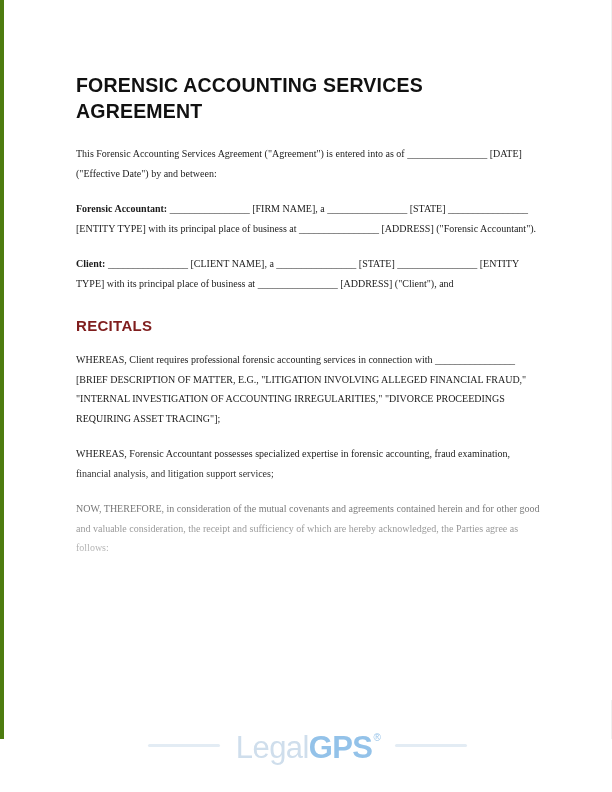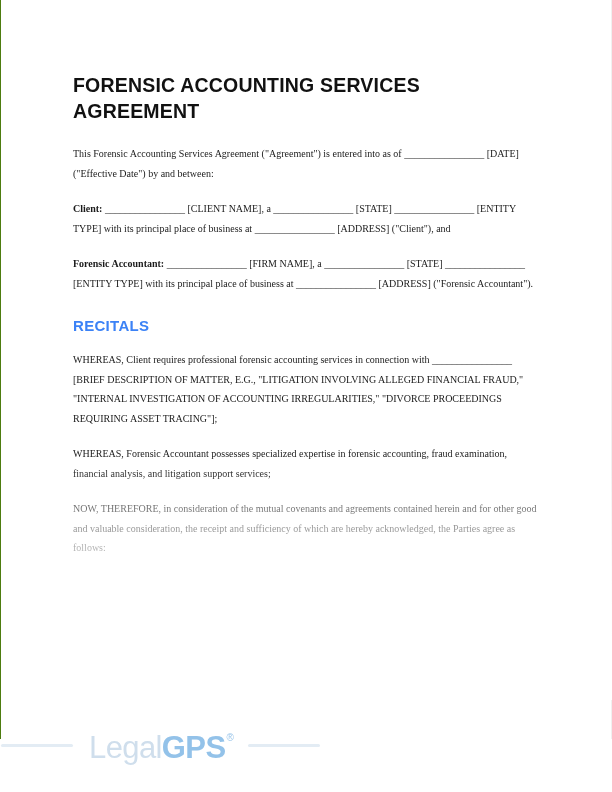--- a/index.html
+++ b/index.html
@@ -15,21 +15,21 @@
     font-family: "Liberation Serif", serif;
     -webkit-font-smoothing: antialiased;
   }
 
   .page {
     position: relative;
     width: 612px;
     height: 739px;
     background: #ffffff;
     box-sizing: border-box;
-    border-left: 1px solid #4d7c0f;
+    border-left: 4px solid #4d7c0f;
     border-right: 1px solid #f0f0f0;
     text-decoration: underline;
   }
 
   
   .doc-body {
     position: absolute;
     left: 0;
     top: 0;
     width: 612px;
@@ -62,21 +62,21 @@
 
   p.para .lbl {
     font-weight: bold;
   }
 
   h2.section-head {
     font-family: "Liberation Sans", sans-serif;
     font-weight: bold;
     font-size: 15px;
     letter-spacing: 0.3px;
-    color: #3b82f6;
+    color: #7f1d1d;
     margin: 24px 0 16px 0;
   }
 
   
   .fade-overlay {
     position: absolute;
     left: 0;
     right: 0;
     bottom: 0;
     height: 235px;
@@ -97,20 +97,21 @@
     top: 700px;
     height: 92px;
     display: flex;
     align-items: center;
     justify-content: center;
   }
 
   .brand-row {
     display: flex;
     align-items: center;
+    justify-content: center;
     gap: 16px;
     width: 100%;
   }
 
   .rule {
     height: 3px;
     width: 72px;
     background: #e3ecf4;
     border-radius: 2px;
     flex: 0 0 auto;
@@ -147,25 +148,25 @@
 <div class="page">
 
   <div class="doc-body">
     <div class="doc-inner">
 
       <h1 class="doc-title">FORENSIC ACCOUNTING SERVICES AGREEMENT</h1>
 
       <p class="para">This Forensic Accounting Services Agreement ("Agreement") is entered into as of ________________ [DATE] ("Effective Date") by and between:</p>
 
       <p class="para">
-        <span class="lbl">Client:</span><span> ________________ [CLIENT NAME], a ________________ [STATE] ________________ [ENTITY TYPE] with its principal place of business at ________________ [ADDRESS] ("Client"), and</span>
+        <span class="lbl">Forensic Accountant:</span><span> ________________ [FIRM NAME], a ________________ [STATE] ________________ [ENTITY TYPE] with its principal place of business at ________________ [ADDRESS] ("Forensic Accountant").</span>
       </p>
 
       <p class="para">
-        <span class="lbl">Forensic Accountant:</span><span> ________________ [FIRM NAME], a ________________ [STATE] ________________ [ENTITY TYPE] with its principal place of business at ________________ [ADDRESS] ("Forensic Accountant").</span>
+        <span class="lbl">Client:</span><span> ________________ [CLIENT NAME], a ________________ [STATE] ________________ [ENTITY TYPE] with its principal place of business at ________________ [ADDRESS] ("Client"), and</span>
       </p>
 
 
       <h2 class="section-head">RECITALS</h2>
 
       <p class="para">WHEREAS, Client requires professional forensic accounting services in connection with ________________ [BRIEF DESCRIPTION OF MATTER, E.G., "LITIGATION INVOLVING ALLEGED FINANCIAL FRAUD," "INTERNAL INVESTIGATION OF ACCOUNTING IRREGULARITIES," "DIVORCE PROCEEDINGS REQUIRING ASSET TRACING"];</p>
 
       <p class="para">WHEREAS, Forensic Accountant possesses specialized expertise in forensic accounting, fraud examination, financial analysis, and litigation support services;</p>
 
       <p class="para">NOW, THEREFORE, in consideration of the mutual covenants and agreements contained herein and for other good and valuable consideration, the receipt and sufficiency of which are hereby acknowledged, the Parties agree as follows:</p>

